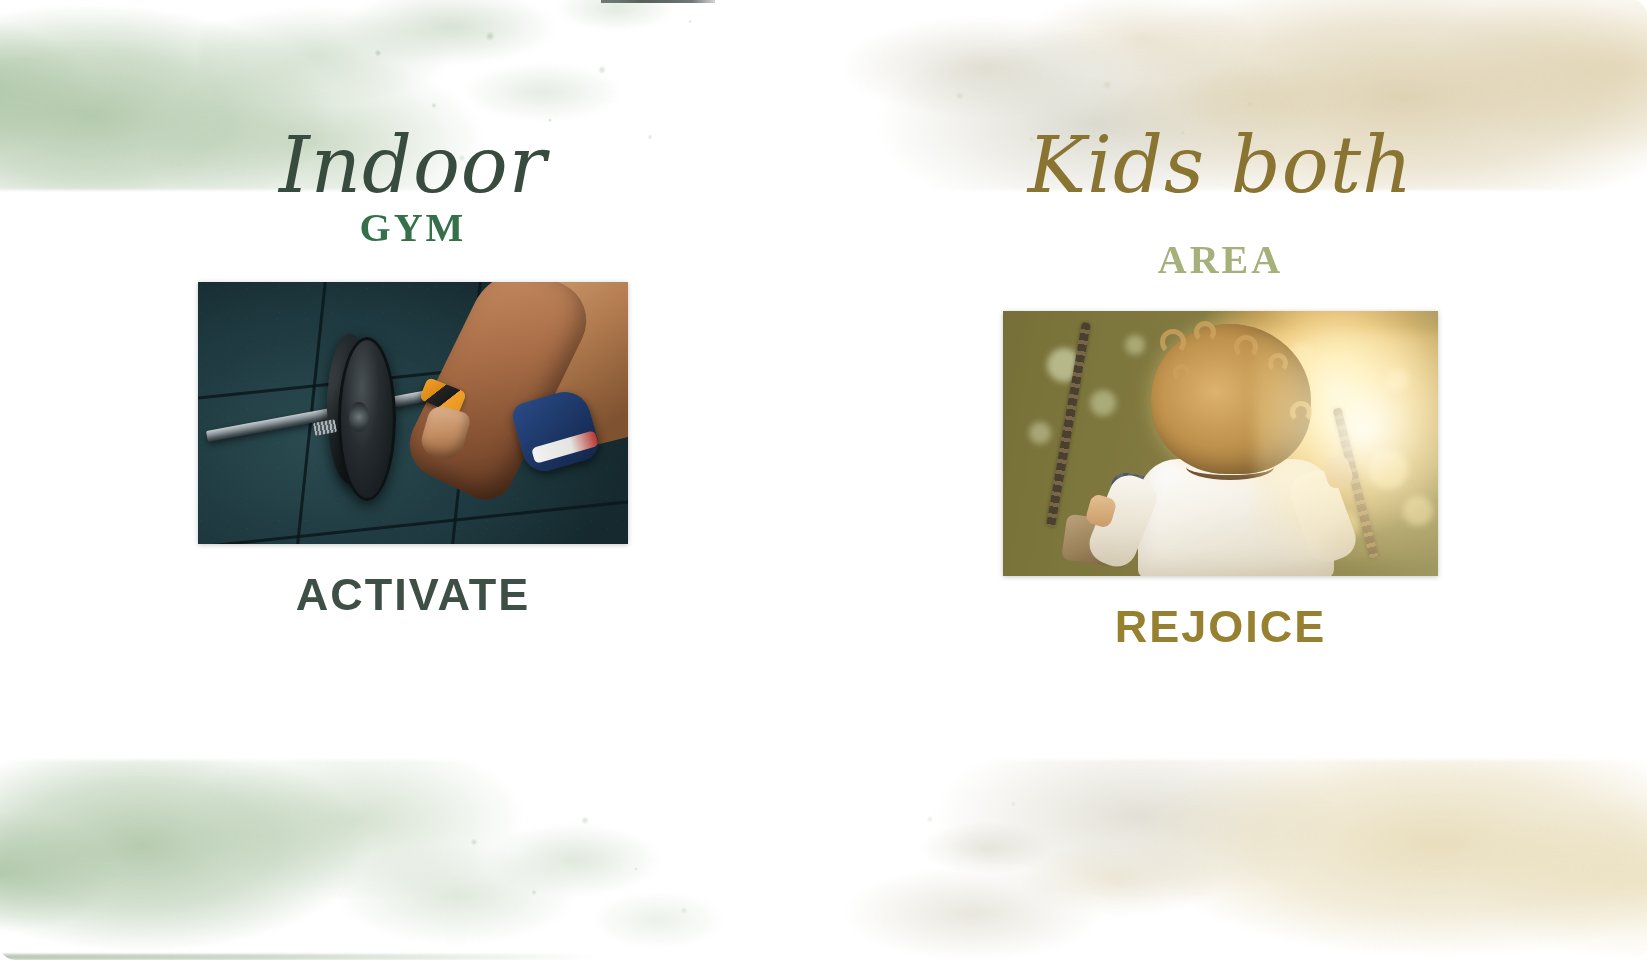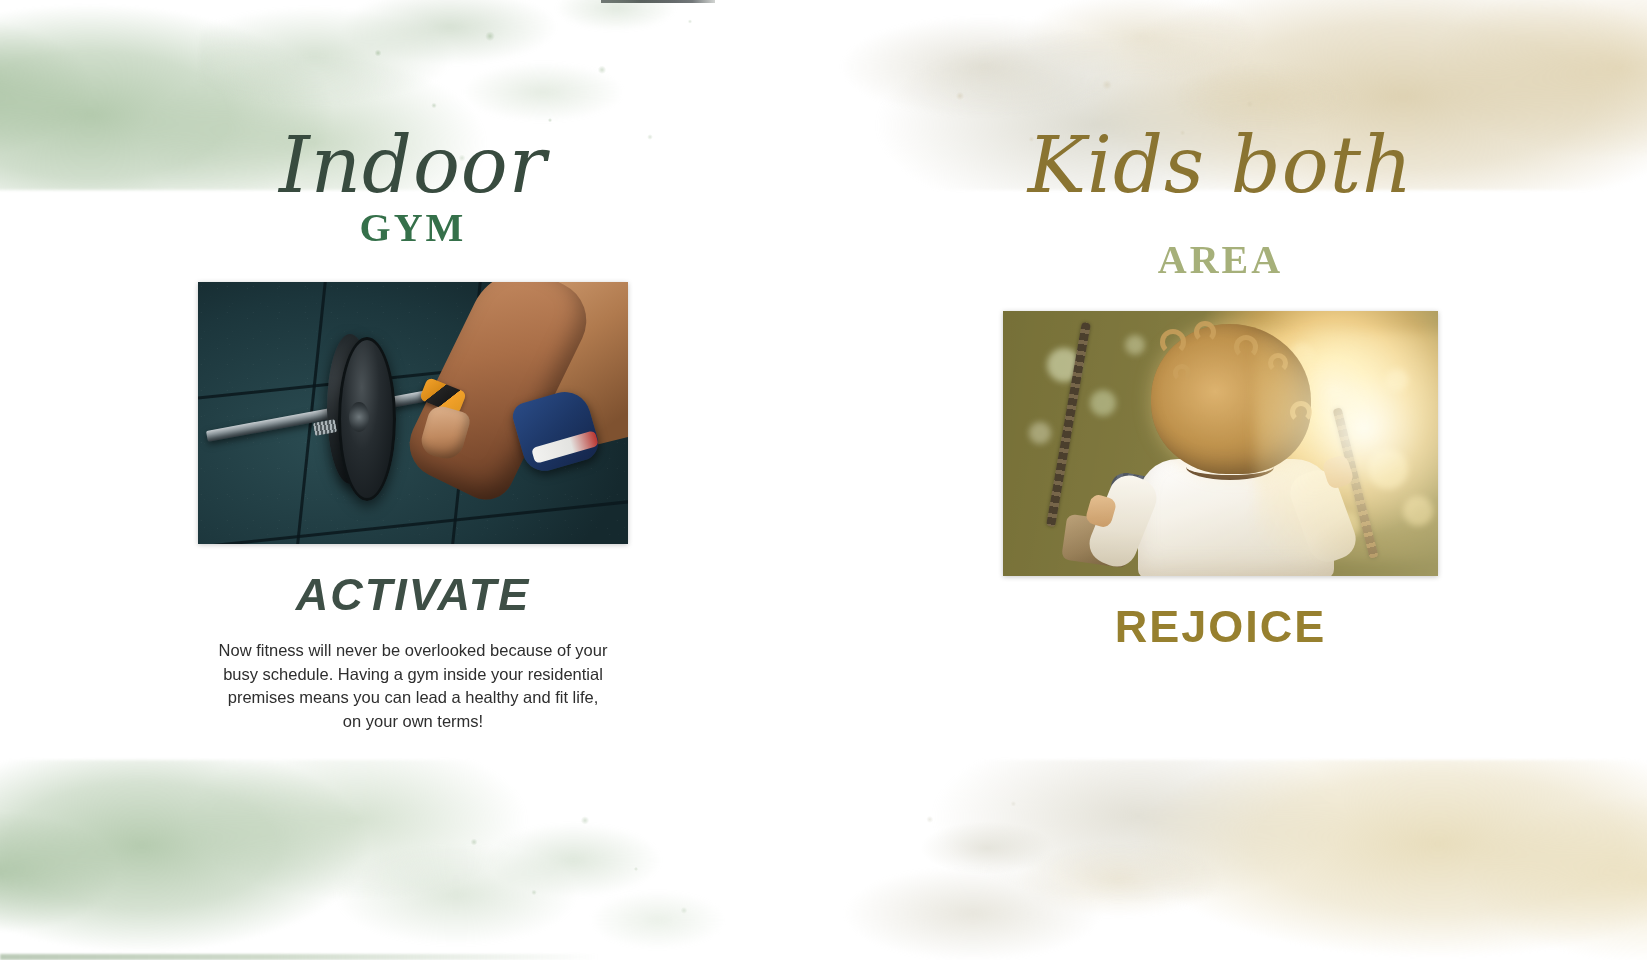--- a/index.html
+++ b/index.html
@@ -11,20 +11,21 @@
     background: #ffffff;
     font-family: "Liberation Sans", sans-serif;
   }
 
   #brochure {
     position: relative;
     width: 1647px;
     height: 960px;
     background: #ffffff;
     overflow: hidden;
+    border-radius: 15px;
   }
 
   
   .top-hairline {
     position: absolute;
     left: 601px; top: 0;
     width: 114px; height: 3px;
     background: linear-gradient(90deg, #4a4f52 0%, #2f3436 35%, #5a6062 80%, #c9ccc9 100%);
     opacity: .85;
   }
@@ -461,21 +462,21 @@
   }
 
   
   .caption {
     font-family: "Liberation Sans", sans-serif;
     font-weight: 700;
     letter-spacing: 2px;
     font-size: 45px;
     line-height: 1.1;
   }
-  .caption-activate { color: #3e4f46; margin-top: 26px; font-style: italic; }
+  .caption-activate { color: #3e4f46; margin-top: 26px; }
   .caption-rejoice  { color: #97802f; margin-top: 26px; }
 
   .body-text {
     font-family: "Liberation Sans", sans-serif;
     font-size: 16.5px;
     line-height: 1.42;
     color: #2e2e2e;
     margin: 0 auto;
   }
   .body-left  { width: 390px; margin-top: 20px; }
@@ -528,21 +529,20 @@
         <div class="arm"></div>
         <div class="wrap"></div>
         <div class="hand"></div>
         <div class="sock"></div>
         <div class="shoe"></div>
         <div class="shoe-sole"></div>
       </figure>
 
       <h3 class="caption caption-activate">ACTIVATE</h3>
 
-      <p class="body-text body-left">Now fitness will never be overlooked because of your busy schedule. Having a gym inside your residential premises means you can lead a healthy and fit life, on your own terms!</p>
     </div>
   </section>
 
   <section class="page page-right">
     <div class="panel-inner">
 
       <h1 class="script-title script-kids">Kids both</h1>
 
       <h2 class="block-title block-area">AREA</h2>
 

